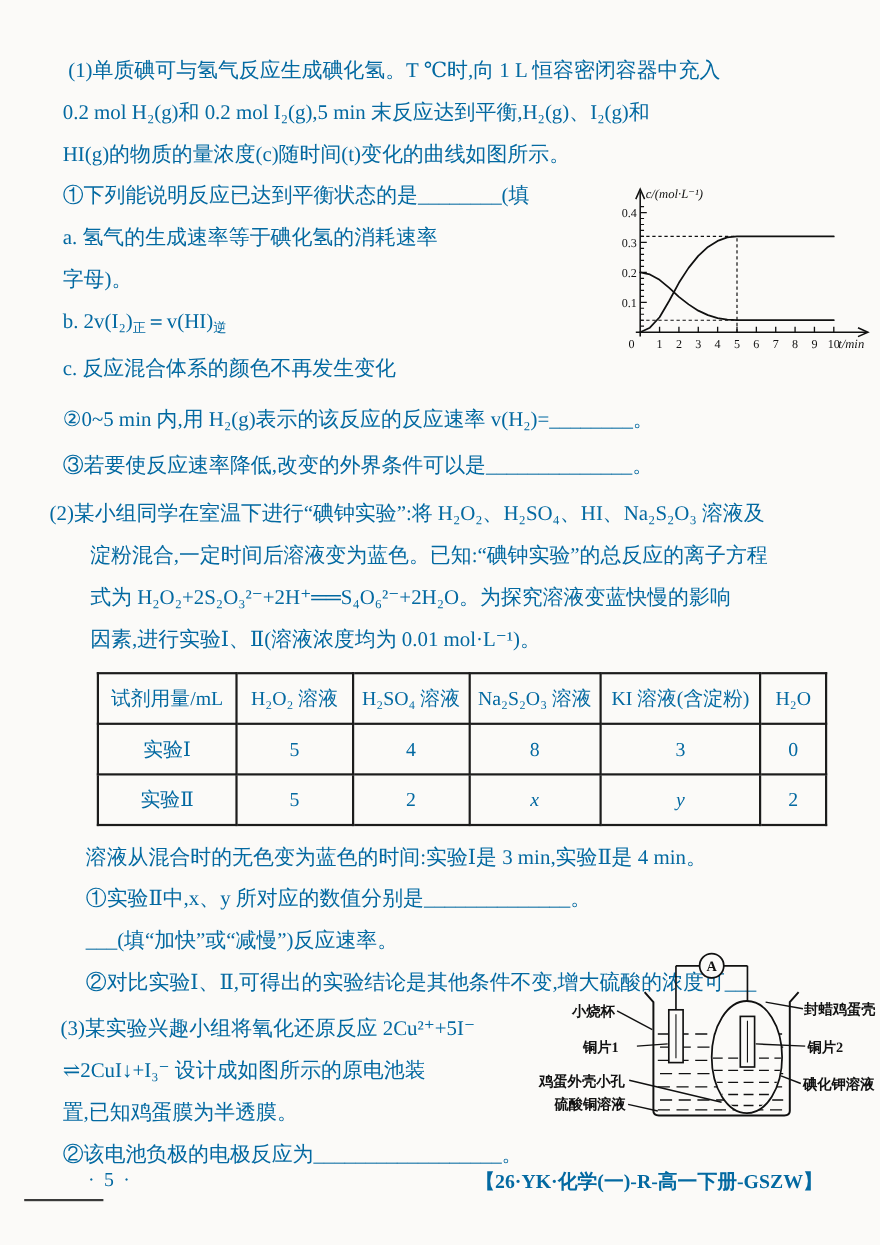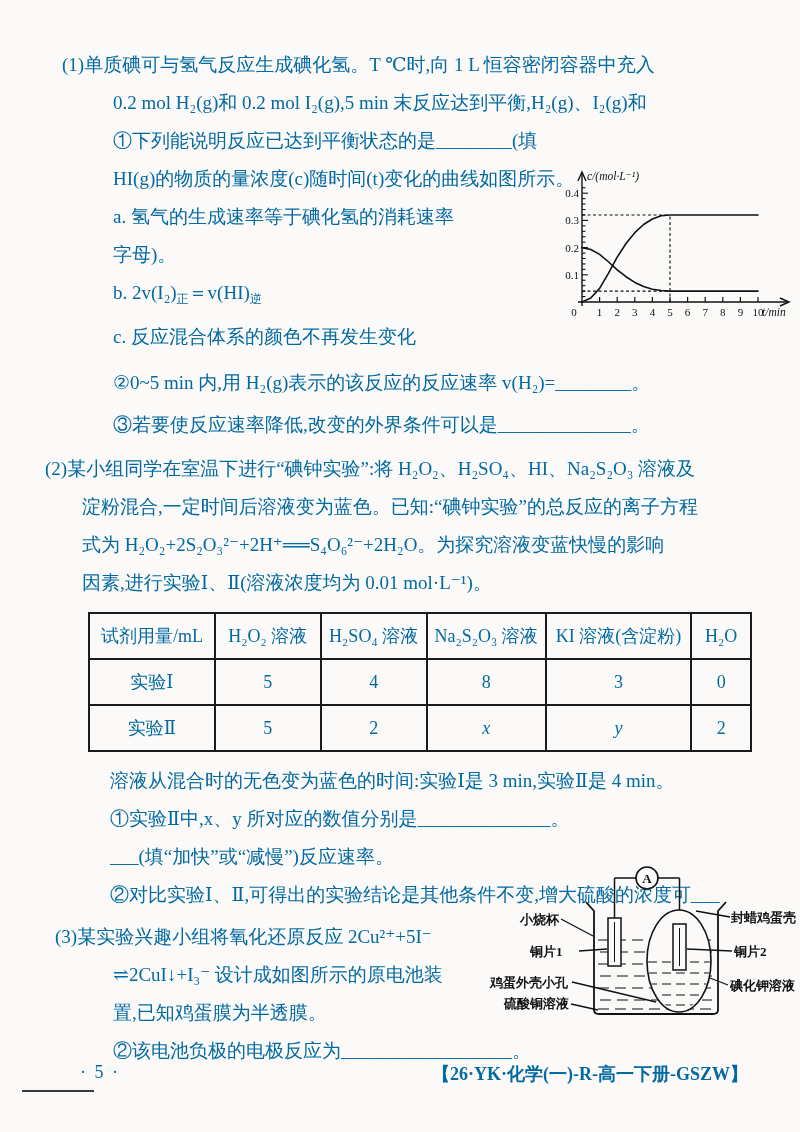--- a/index.html
+++ b/index.html
@@ -5,21 +5,21 @@
   html,body{margin:0;padding:0;background:#e8e8e6;}
   .page{
     position:relative;width:800px;height:1132px;margin:0 auto;
     background:#fbfaf8;color:#0369a1;overflow:hidden;
     font-family:"Liberation Serif","DejaVu Serif",serif;
     font-size:19px;
   }
   .content{position:absolute;top:46px;left:0;width:800px;}
   .ln{line-height:38px;white-space:nowrap;}
   .i45{margin-left:45px}.i55{margin-left:55px}.i62{margin-left:62px}
-  .i78{margin-left:110px}.i82{margin-left:82px}.i95{margin-left:113px}
+  .i78{margin-left:78px}.i82{margin-left:82px}.i95{margin-left:57px}
   .mt4{margin-top:4px}.mt6{margin-top:6px}.mt8{margin-top:8px}
   .vsub{font-size:12px;vertical-align:-4px;}
   table.reagent{
     border-collapse:collapse;margin:10px 0 10px 88px;width:664px;
     font-size:18px;text-align:center;table-layout:fixed;
   }
   table.reagent th,table.reagent td{
     border:2px solid #1c1c1c;font-weight:normal;height:36px;padding:4px 2px;
     overflow:hidden;white-space:nowrap;
   }
@@ -37,22 +37,22 @@
   .dlabel{font-size:13px;font-weight:bold;fill:#111;}
 </style>
 </head>
 <body>
 
 <div class="page">
   <div class="content">
 
     <div class="ln i62">(1)单质碘可与氢气反应生成碘化氢。T ℃时,向 1 L 恒容密闭容器中充入</div>
     <div class="ln i95">0.2 mol H₂(g)和 0.2 mol I₂(g),5 min 末反应达到平衡,H₂(g)、I₂(g)和</div>
+    <div class="ln i95">HI(g)的物质的量浓度(c)随时间(t)变化的曲线如图所示。</div>
     <div class="ln i95">①下列能说明反应已达到平衡状态的是________(填</div>
-    <div class="ln i95">HI(g)的物质的量浓度(c)随时间(t)变化的曲线如图所示。</div>
     <div class="ln i95">a. 氢气的生成速率等于碘化氢的消耗速率</div>
     <div class="ln i95">字母)。</div>
     <div class="ln i95"><span>b. 2v(I₂)</span><span class="vsub">正</span><span>＝v(HI)</span><span class="vsub">逆</span></div>
     <div class="ln i95">c. 反应混合体系的颜色不再发生变化</div>
     <div class="ln i95 mt8">②0~5 min 内,用 H₂(g)表示的该反应的反应速率 v(H₂)=________。</div>
     <div class="ln i95 mt4">③若要使反应速率降低,改变的外界条件可以是______________。</div>
 
     <div class="ln i45 mt6">(2)某小组同学在室温下进行“碘钟实验”:将 H₂O₂、H₂SO₄、HI、Na₂S₂O₃ 溶液及</div>
     <div class="ln i82">淀粉混合,一定时间后溶液变为蓝色。已知:“碘钟实验”的总反应的离子方程</div>
     <div class="ln i82">式为 H₂O₂+2S₂O₃²⁻+2H⁺══S₄O₆²⁻+2H₂O。为探究溶液变蓝快慢的影响</div>

